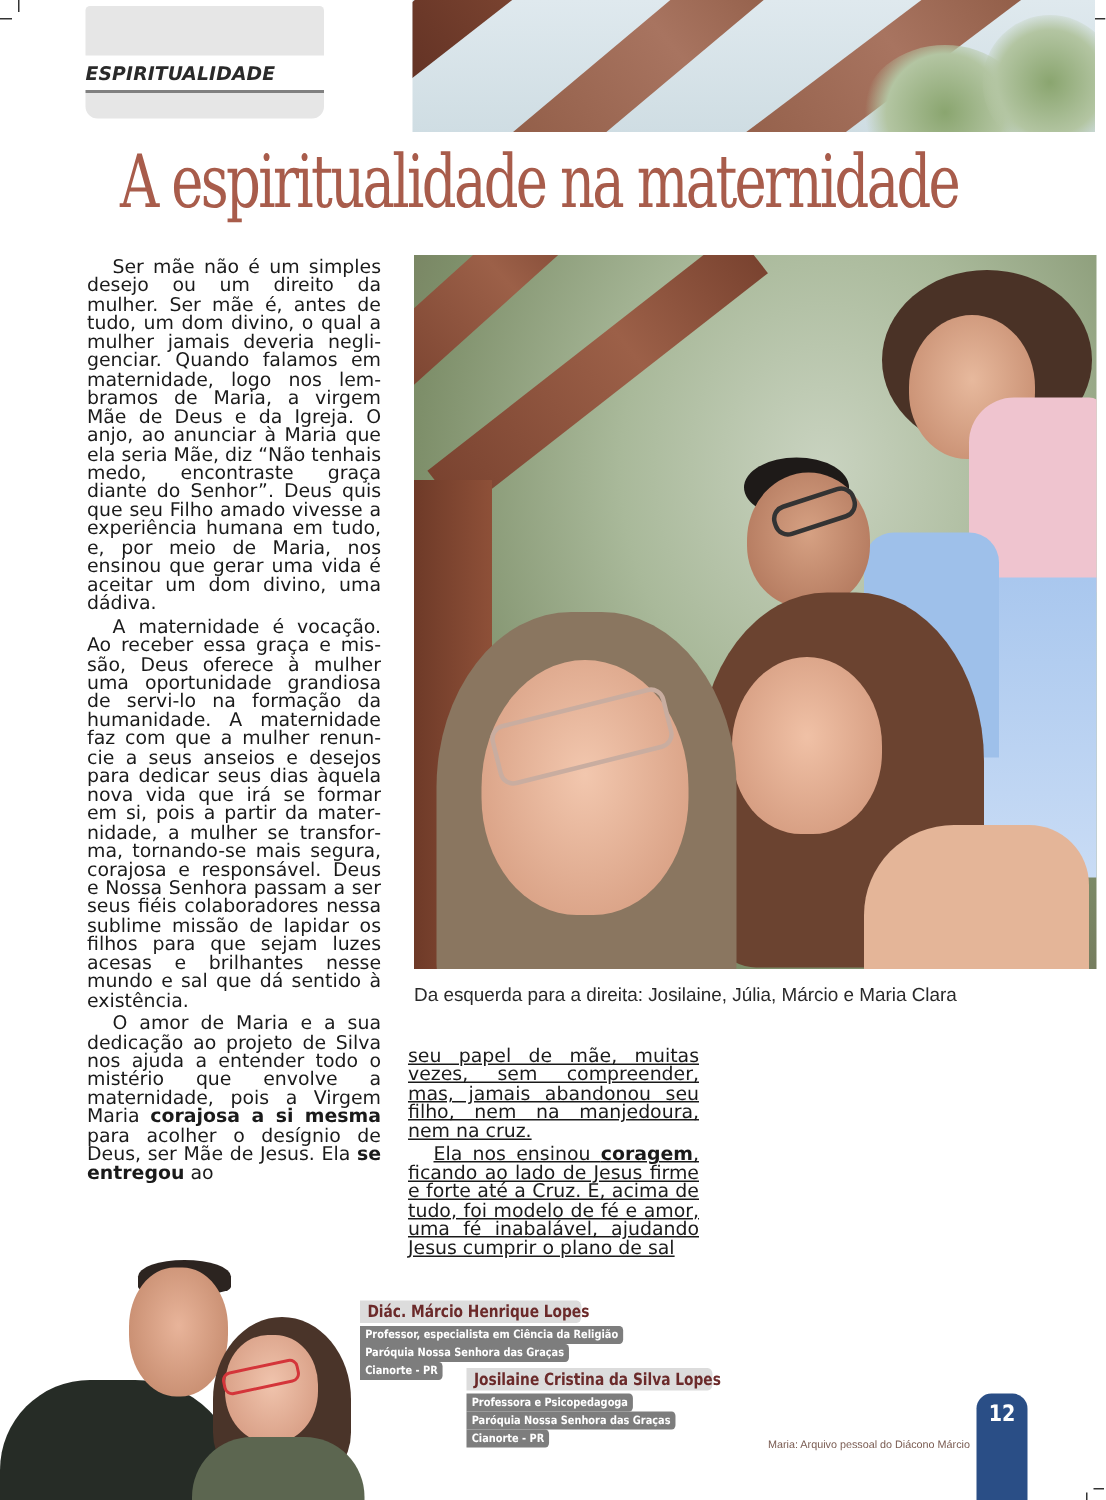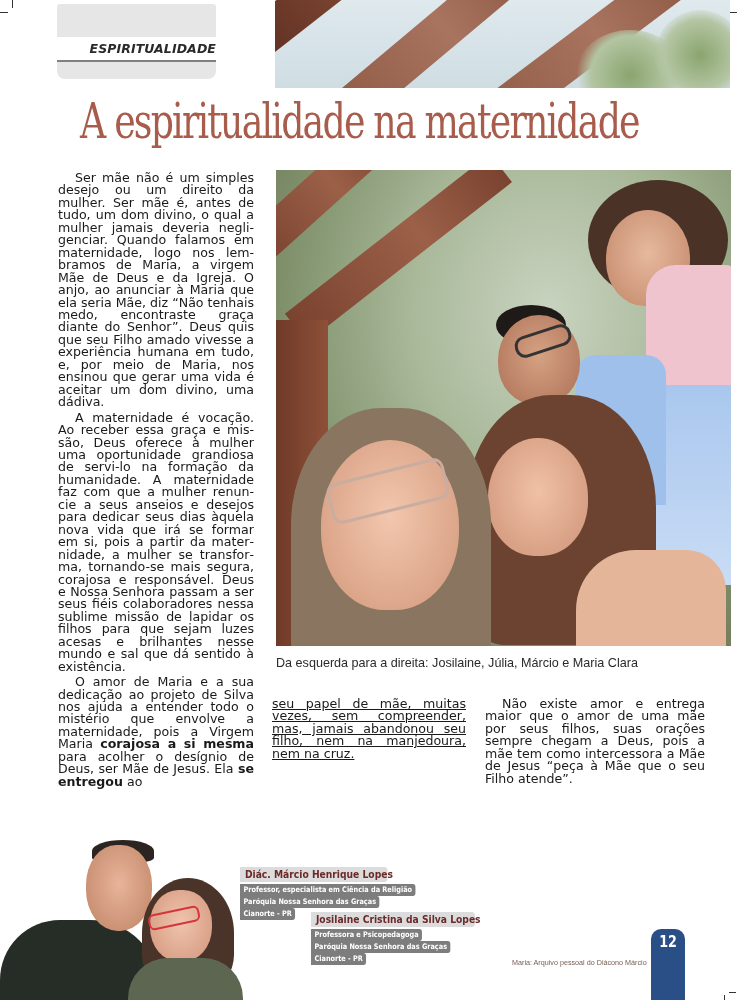--- a/index.html
+++ b/index.html
@@ -6,21 +6,21 @@
     html, body { width: 737px; height: 1000px; background: #ffffff; overflow: hidden; }
     body { position: relative; font-family: "DejaVu Sans", sans-serif; color: #1e1e1e; }
 
     
     .crop { position: absolute; background: #333; }
 
     
     .section-tag { position: absolute; left: 57px; top: 4px; width: 159px; height: 71px; }
     .section-tag .top { position: absolute; left: 0; top: 0; width: 159px; height: 33px; background: #e6e6e6; border-radius: 3px 3px 0 0; }
     .section-tag .bottom { position: absolute; left: 0; top: 58px; width: 159px; height: 17px; background: #e6e6e6; border-radius: 0 0 8px 8px; }
-    .section-tag .label { position: absolute; left: 0; top: 37px; width: 159px; text-align: right; font-family: "DejaVu Sans", sans-serif; font-weight: bold; font-style: italic; font-size: 12.5px; color: #2a2a2a; letter-spacing: 0.1px; }
+    .section-tag .label { position: absolute; left: 0; top: 37px; width: 159px; text-align: left; font-family: "DejaVu Sans", sans-serif; font-weight: bold; font-style: italic; font-size: 12.5px; color: #2a2a2a; letter-spacing: 0.1px; }
     .section-tag .rule { position: absolute; left: 0; top: 56px; width: 159px; height: 2px; background: #808080; }
 
     
     .top-photo { position: absolute; left: 275px; top: 0; width: 455px; height: 88px; overflow: hidden;
       background: linear-gradient(180deg, #dfe9ee 0%, #cfdde3 100%); }
     .beam { position: absolute; background: linear-gradient(90deg, #8e5a44, #a87460 60%, #8e5a44); height: 40px; transform-origin: left center; }
     .palm { position: absolute; border-radius: 50%; background: radial-gradient(circle, #8aa56f 0%, #b3c5a2 55%, rgba(210,220,210,0) 75%); }
 
     
     .title { position: absolute; left: 80px; top: 93px; width: 600px; font-family: "DejaVu Serif", serif; font-size: 49px; color: #a85c4b; letter-spacing: -2.4px; transform: scaleX(0.74); transform-origin: left top; white-space: nowrap; font-weight: normal; }
@@ -115,24 +115,24 @@
   <div style="position:absolute;left:300px;top:380px;width:150px;height:100px;background:#e4b598;border-radius:60px 40px 0 0;"></div>
 
   <div class="hair" style="left:15px;top:238px;width:200px;height:260px;background:#8a7660;border-radius:45% 45% 10% 10%;"></div>
   <div class="face" style="left:45px;top:270px;width:138px;height:170px;background:radial-gradient(ellipse at 50% 45%,#f2c7ae,#d9a185 80%);"></div>
   <div class="glasses" style="left:52px;top:300px;width:120px;height:42px;border-color:#c9ada0;transform:rotate(-14deg);"></div>
 </div>
 <div class="caption">Da esquerda para a direita: Josilaine, Júlia, Márcio e Maria Clara</div>
 
 <div class="col col2">
   <p class="cont">seu papel de mãe, muitas vezes, sem compreender, mas, jamais abandonou seu filho, nem na manjedoura, nem na cruz.</p>
+  <p><span>Ela nos ensinou </span><b>coragem</b><span>, ficando ao lado de Jesus firme e forte até a Cruz. E, acima de tudo, foi modelo de fé e amor, uma fé inabalável, ajudando Jesus cumprir o plano de sal­</span></p>
 </div>
 
 <div class="col col3">
-  <p>Não existe amor e entrega maior que o amor de uma mãe por seus filhos, suas orações sempre chegam a Deus, pois a mãe tem como intercessora a Mãe de Jesus “peça à Mãe que o seu Filho atende”.</p>
 </div>
 
 <div class="couple">
   <div class="shirt-m"></div>
   <div class="hair-m"></div>
   <div class="face-m"></div>
   <div class="hair-w"></div>
   <div class="face-w"></div>
   <div class="glasses-w"></div>
   <div class="shirt-w"></div>

